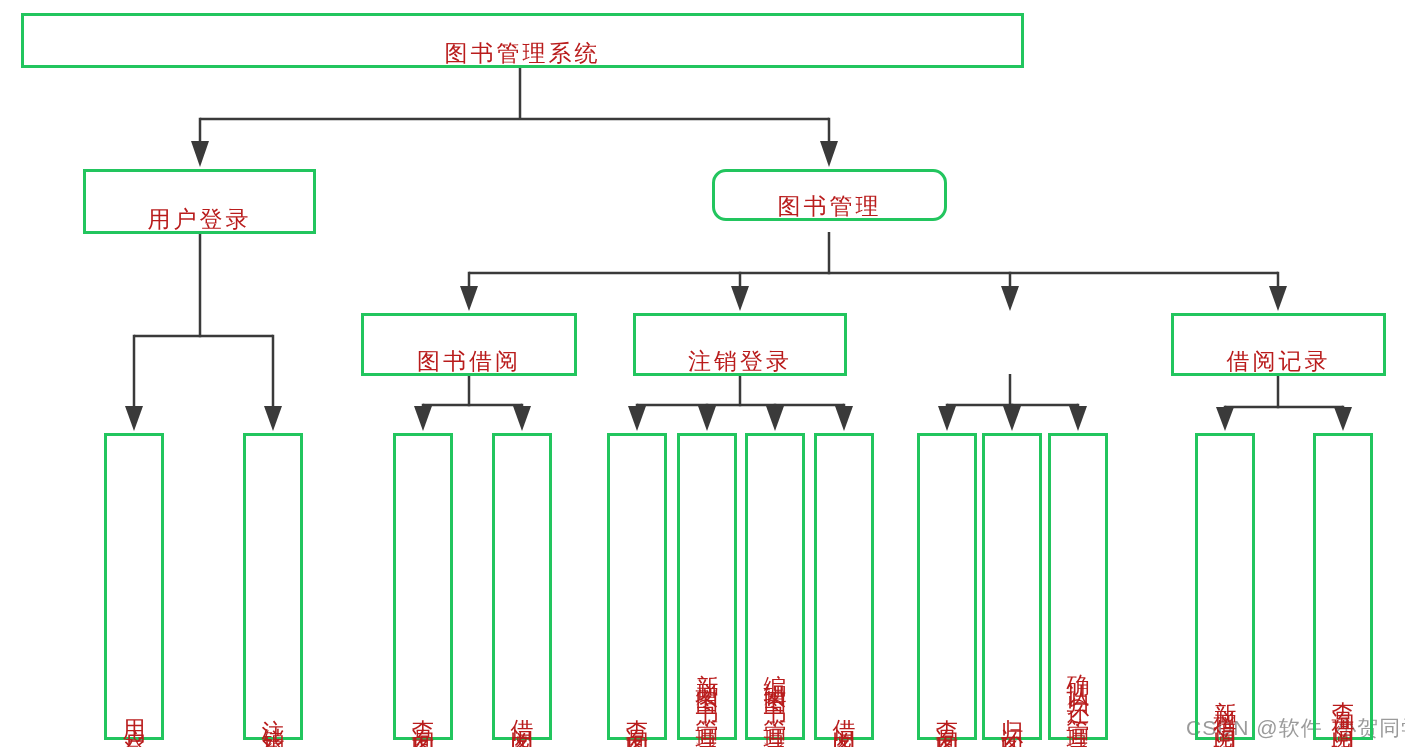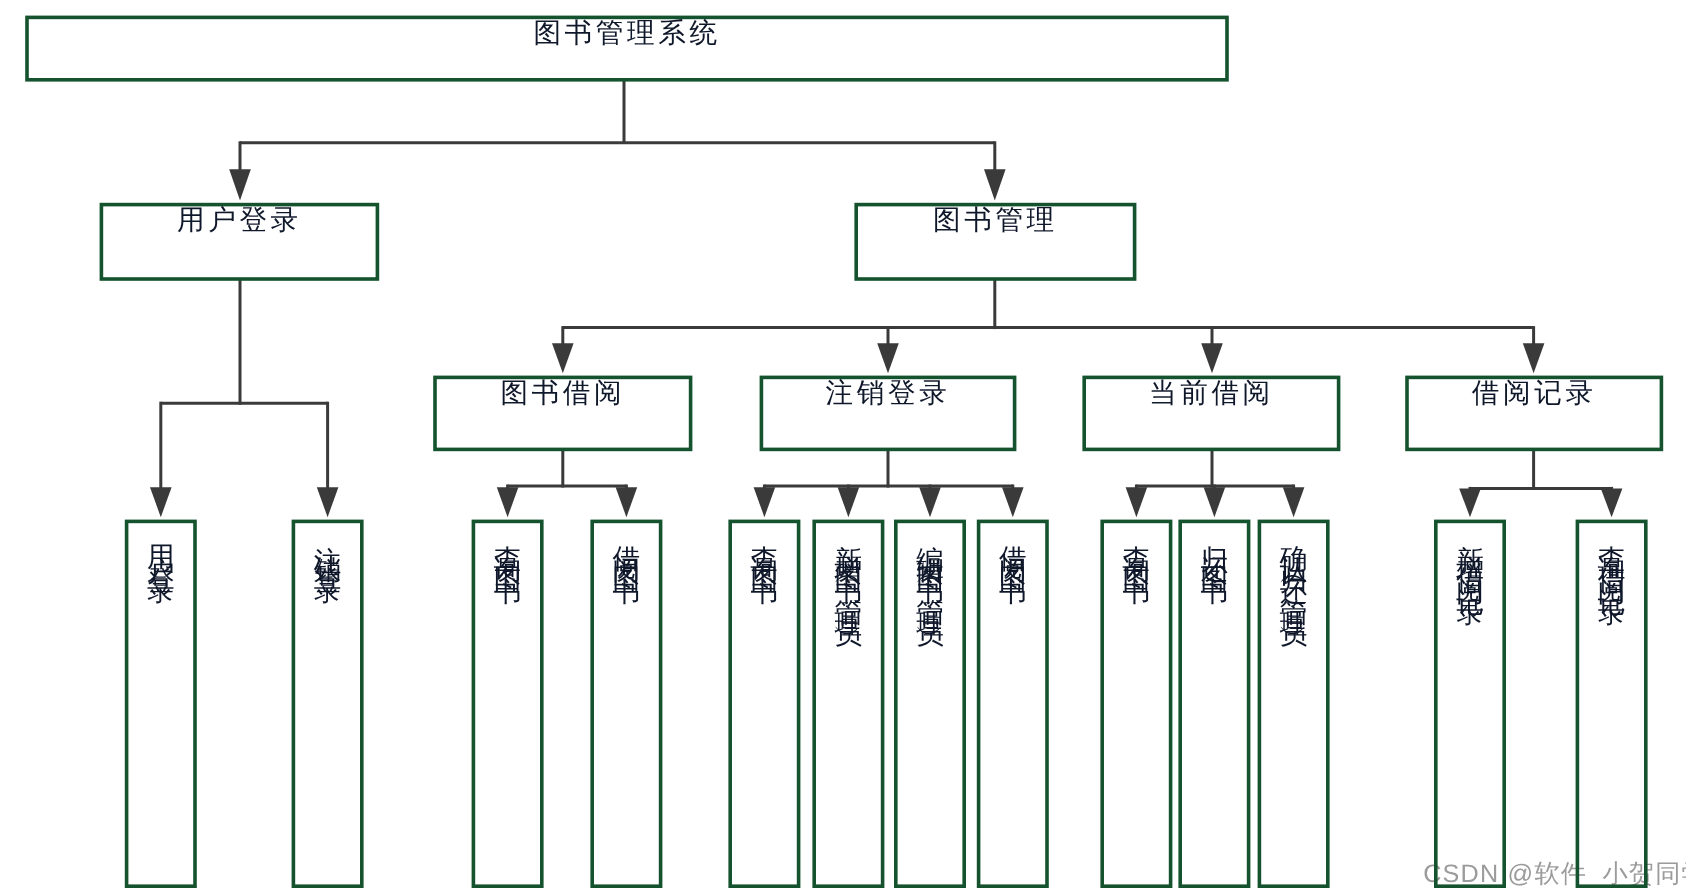--- a/index.html
+++ b/index.html
@@ -12,26 +12,26 @@
     overflow: hidden;
   }
   #connectors {
     position: absolute;
     left: 0; top: 0;
     width: 1405px; height: 747px;
   }
   .box {
     position: absolute;
     box-sizing: border-box;
-    border: 3px solid #14532d;
+    border: 3px solid #22c55e;
     background: transparent;
     display: flex;
-    align-items: flex-start;
+    align-items: flex-end;
     justify-content: center;
-    color: #0f172a;
+    color: #b91c1c;
   }
   .box.h span {
     font-size: 23px;
     letter-spacing: 3px;
     white-space: nowrap;
     line-height: 1;
   }
   .box.v span {
     writing-mode: vertical-rl;
     text-orientation: mixed;
@@ -118,32 +118,29 @@
 
   <div class="watermark">CSDN @软件_小贺同学</div>
 
   <div class="box h" style="left:21px; top:13px; width:1003px; height:55px;">
     <span>图书管理系统</span>
   </div>
 
   <div class="box h" style="left:83px; top:169px; width:233px; height:65px;">
     <span>用户登录</span>
   </div>
-  <div class="box h" style="left:712px; top:169px; width:235px; height:65px;">
+  <div class="box h" style="left:712px; top:169px; width:235px; height:52px;border-radius:14px;">
     <span>图书管理</span>
   </div>
 
   <div class="box h" style="left:361px; top:313px; width:216px; height:63px;">
     <span>图书借阅</span>
   </div>
   <div class="box h" style="left:633px; top:313px; width:214px; height:63px;">
     <span>注销登录</span>
-  </div>
-  <div class="box h" style="left:902px; top:313px; width:215px; height:63px;">
-    <span>当前借阅</span>
   </div>
   <div class="box h" style="left:1171px; top:313px; width:215px; height:63px;">
     <span>借阅记录</span>
   </div>
 
   <div class="box v" style="left:104px; top:433px; width:60px; height:307px;">
     <span>用户登录</span>
   </div>
   <div class="box v" style="left:243px; top:433px; width:60px; height:307px;">
     <span>注销登录</span>

